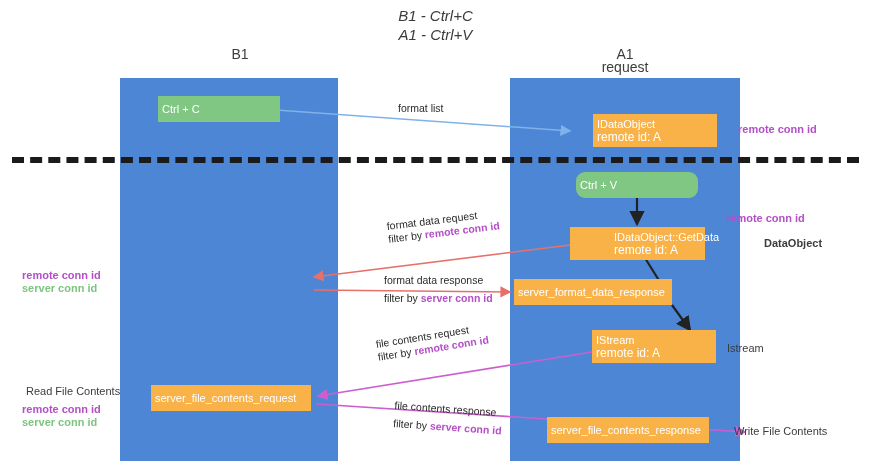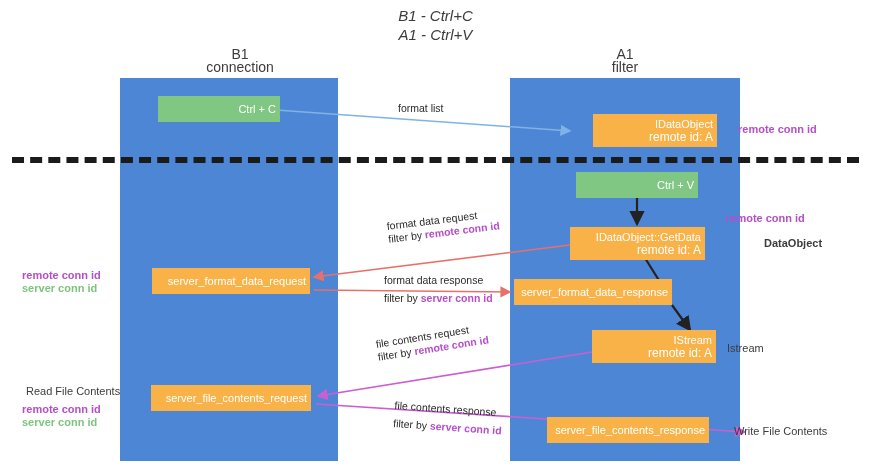--- a/index.html
+++ b/index.html
@@ -37,21 +37,21 @@
     color: #3c3c3c;
     font-size: 15px;
     line-height: 19px;
     font-style: italic;
   }
   .node {
     position: absolute;
     box-sizing: border-box;
     display: flex;
     flex-direction: column;
-    align-items: flex-end;
+    align-items: flex-start;
     justify-content: center;
     color: #ffffff;
     font-size: 11px;
     line-height: 13px;
     text-align: center;
     padding: 2px 4px;
   }
   .node.green { background: #81c784; }
   .node.orange { background: #f9b247; }
   .node .l2 { font-size: 12px; }
@@ -97,25 +97,24 @@
 
 <div id="canvas">
 
   <div class="title">
     <div>B1 - Ctrl+C</div>
     <div>A1 - Ctrl+V</div>
   </div>
 
   <div class="lane-header" style="left:140px; top:48px; width:200px;">
     <div>B1</div>
-    <div>connection</div>
   </div>
   <div class="lane-header" style="left:525px; top:48px; width:200px;">
     <div>A1</div>
-    <div>filter</div>
+    <div>request</div>
   </div>
 
   <div class="lane" style="left:120px; top:78px; width:218px; height:383px;"></div>
   <div class="lane" style="left:510px; top:78px; width:230px; height:383px;"></div>
 
   <svg class="overlay" viewBox="0 0 871 467">
     <defs>
       <marker id="ah-blue" markerWidth="7" markerHeight="7" refX="6" refY="3.5" orient="auto">
         <path d="M0,0 L7,3.5 L0,7 z" fill="#7fb3e8"></path>
       </marker>
@@ -151,32 +150,29 @@
 
   <div class="node green" style="left:158px; top:96px; width:122px; height:26px;">
     <div>Ctrl + C</div>
   </div>
 
   <div class="node orange" style="left:573px; top:114px; width:124px; height:33px;margin-left:20px;">
     <div>IDataObject</div>
     <div class="l2">remote id: A</div>
   </div>
 
-  <div class="node green" style="left:576px; top:172px; width:122px; height:26px;">
+  <div class="node green" style="left:576px; top:172px; width:122px; height:26px;border-radius:9px;">
     <div>Ctrl + V</div>
   </div>
 
   <div class="node orange" style="left:570px; top:227px; width:135px; height:33px;padding-left:44px;">
     <div>IDataObject::GetData</div>
     <div class="l2">remote id: A</div>
   </div>
 
-  <div class="node orange" style="left:152px; top:268px; width:158px; height:26px;">
-    <div>server_format_data_request</div>
-  </div>
 
   <div class="node orange" style="left:514px; top:279px; width:158px; height:26px;">
     <div>server_format_data_response</div>
   </div>
 
   <div class="node orange" style="left:592px; top:330px; width:124px; height:33px;">
     <div>IStream</div>
     <div class="l2">remote id: A</div>
   </div>
 

